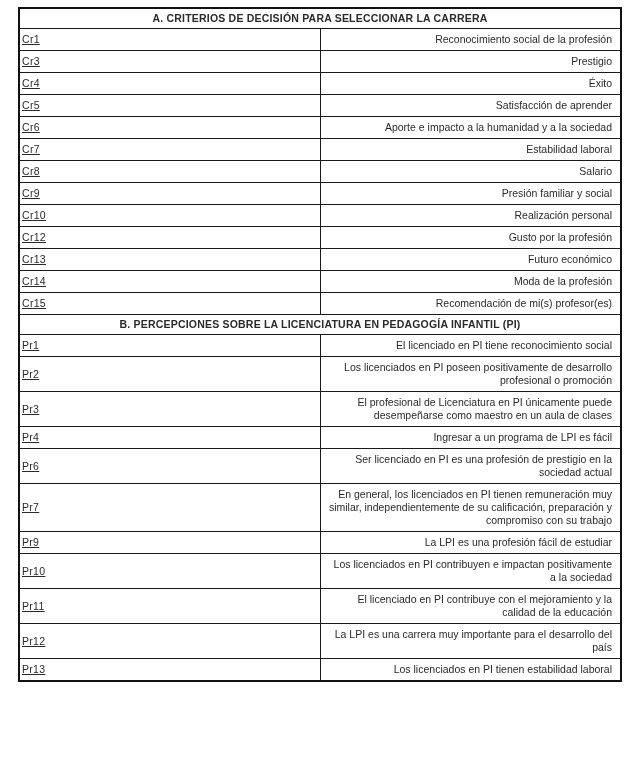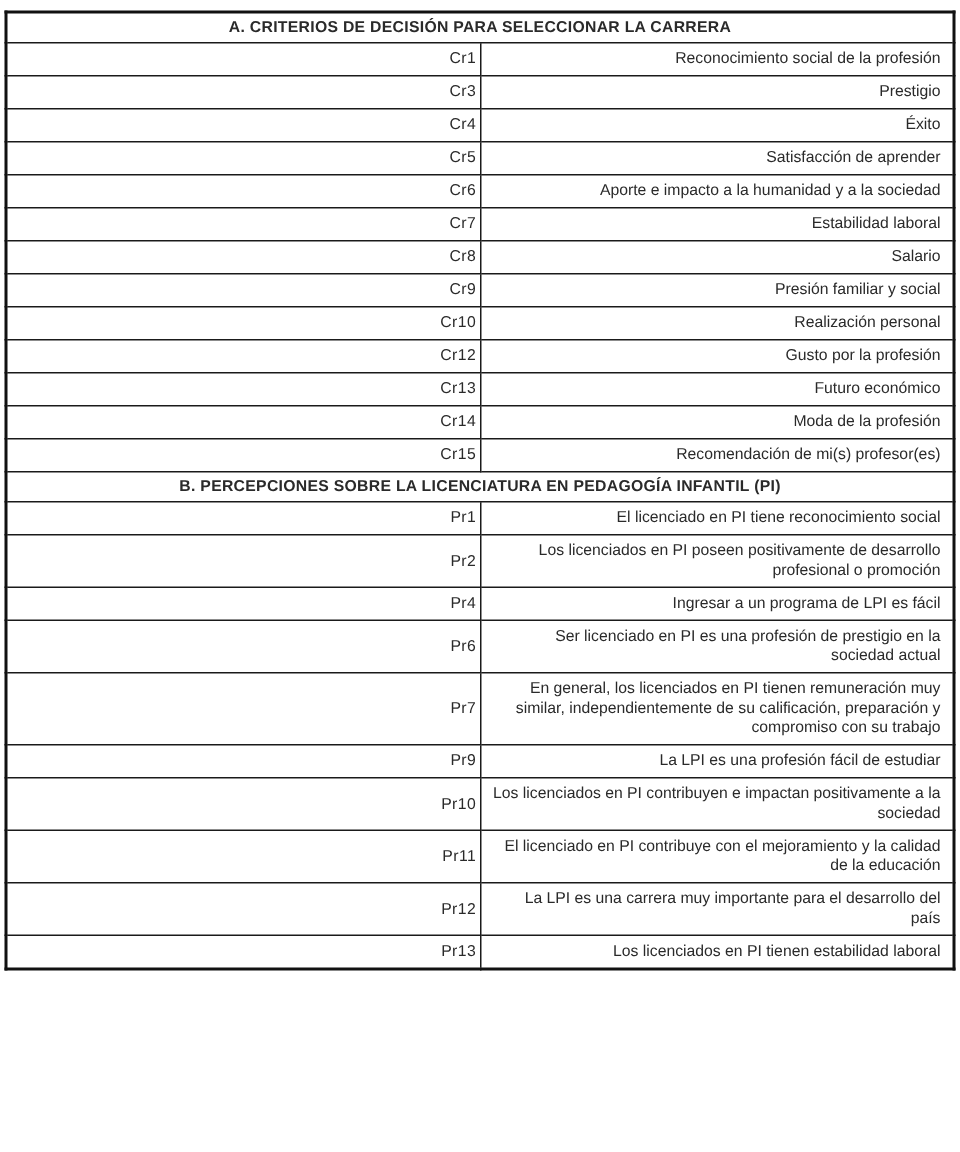--- a/index.html
+++ b/index.html
@@ -8,21 +8,21 @@
     background: #ffffff;
     width: 640px;
     height: 768px;
     font-family: "Liberation Sans", sans-serif;
     -webkit-font-smoothing: antialiased;
   }
   .page {
     box-sizing: border-box;
     width: 640px;
     height: 748px;
-    padding: 7px 3px;
+    padding: 7px 18px;
   }
   table.criteria {
     width: 100%;
     border-collapse: collapse;
     border: 2px solid #111111;
     table-layout: fixed;
   }
   table.criteria td {
     border: 1px solid #1a1a1a;
     font-size: 10.5px;
@@ -33,24 +33,25 @@
   td.section-header-cell {
     text-align: center;
     font-weight: bold;
     letter-spacing: 0.2px;
     padding: 3px 4px;
     color: #1f1f1f;
     font-size: 10.5px;
   }
   td.code-cell {
     width: 42px;
-    text-align: right;
+    text-align: left;
     padding: 4px 2px;
     color: #2a2a2a;
     letter-spacing: 0.3px;
+    text-decoration: underline;
   }
   td.text-cell {
     padding: 4px 8px;
     text-align: right;
   }
 </style>
 </head>
 <body>
 
 <div class="page">
@@ -116,20 +117,24 @@
         </tr>
         <tr>
           <td class="code-cell">Pr1</td>
           <td class="text-cell">El licenciado en PI tiene reconocimiento social</td>
         </tr>
         <tr>
           <td class="code-cell">Pr2</td>
           <td class="text-cell">Los licenciados en PI poseen positivamente de desarrollo profesional o promoción</td>
         </tr>
         <tr>
+          <td class="code-cell">Pr3</td>
+          <td class="text-cell">El profesional de Licenciatura en PI únicamente puede desempeñarse como maestro en un aula de clases</td>
+        </tr>
+        <tr>
           <td class="code-cell">Pr4</td>
           <td class="text-cell">Ingresar a un programa de LPI es fácil</td>
         </tr>
         <tr>
           <td class="code-cell">Pr6</td>
           <td class="text-cell">Ser licenciado en PI es una profesión de prestigio en la sociedad actual</td>
         </tr>
         <tr>
           <td class="code-cell">Pr7</td>
           <td class="text-cell">En general, los licenciados en PI tienen remuneración muy similar, independientemente de su calificación, preparación y compromiso con su trabajo</td>

